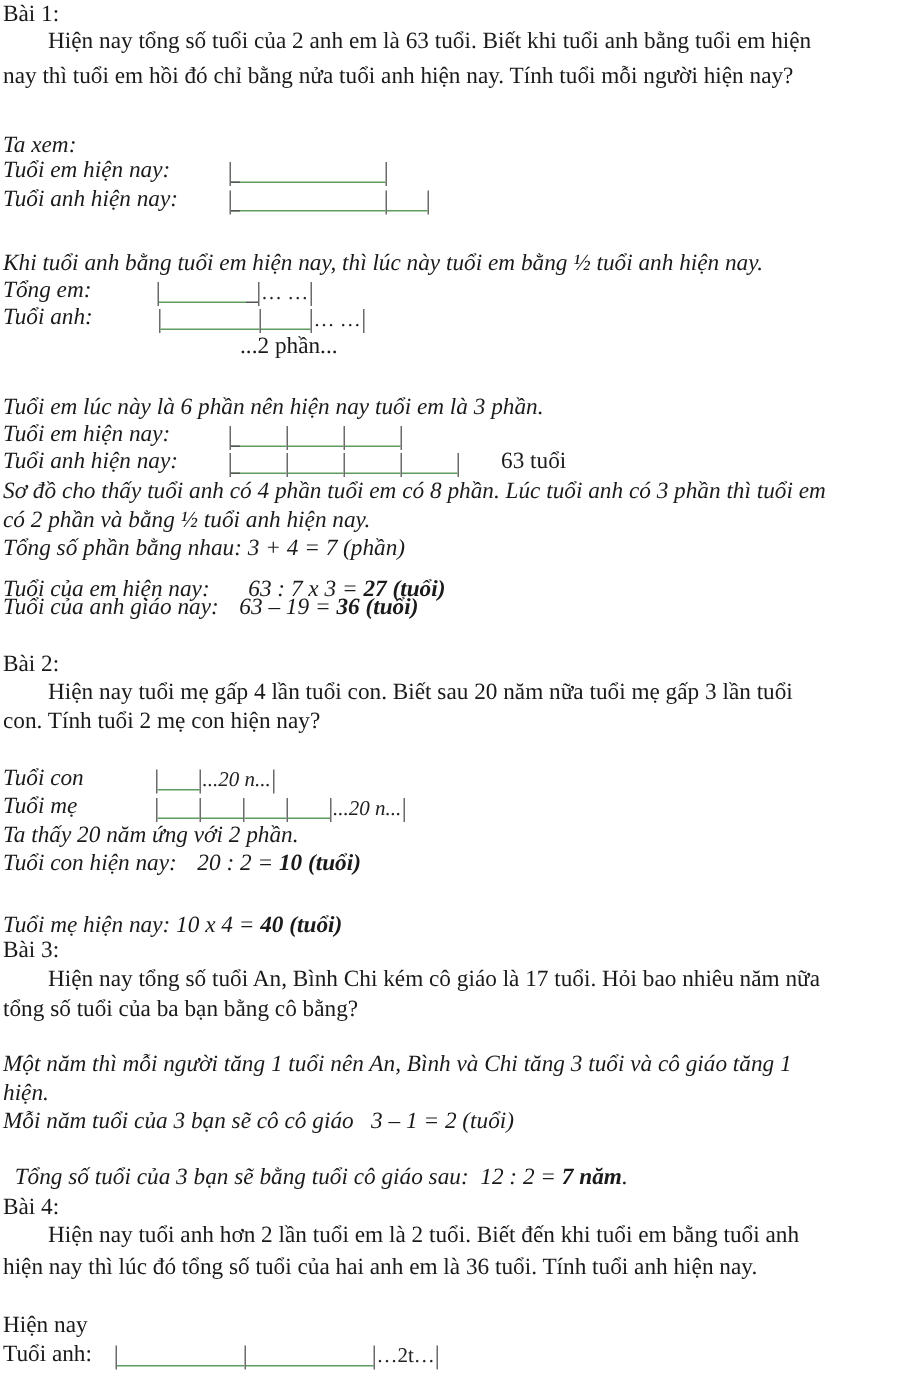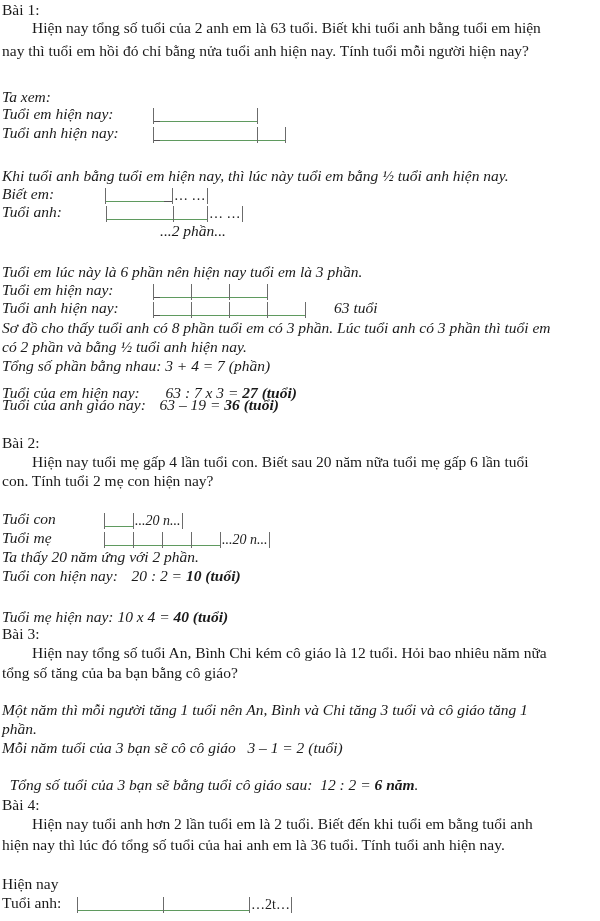--- a/index.html
+++ b/index.html
@@ -14,21 +14,21 @@
     .indent { left: 32px; }
     .label { position: absolute; left: 2px; font-style: italic; white-space: nowrap; line-height: 18px; }
     .label.upright { font-style: normal; }
     .diagram { position: absolute; height: 18px; display: flex; align-items: flex-end; }
     .tick { width: 1px; height: 16px; background: #6b6b6b; }
     .seg { height: 1px; background: #5f9a5f; margin-bottom: 2px; }
     .seg-wrap { position: relative; height: 16px; display: flex; align-items: flex-end; }
     .seg-wrap .hook { position: absolute; left: 0; bottom: 2px; width: 6px; height: 1px; background: #555; }
     .dots { font-style: italic; font-size: 14px; line-height: 16px; padding: 0 1px; color: #222; }
     .dots.upright { font-style: normal; }
-    .note { position: absolute; font-style: italic; white-space: nowrap; line-height: 18px; }
+    .note { position: absolute; white-space: nowrap; line-height: 18px; }
   </style>
 </head>
 <body>
 
 <div class="line" style="top:1px">Bài 1:</div>
 <div class="line indent" style="top:19px">Hiện nay tổng số tuổi của 2 anh em là 63 tuổi. Biết khi tuổi anh bằng tuổi em hiện</div>
 <div class="line" style="top:42px">nay thì tuổi em hồi đó chỉ bằng nửa tuổi anh hiện nay. Tính tuổi mỗi người hiện nay?</div>
 
 <div class="line it" style="top:88px">Ta xem:</div>
 
@@ -48,21 +48,21 @@
       <div class="hook"></div>
       <div class="seg" style="width:103px"></div>
     </div>
   <div class="tick"></div>
   <div class="seg" style="width:27px"></div>
   <div class="tick"></div>
 </div>
 
 <div class="line it" style="top:167px">Khi tuổi anh bằng tuổi em hiện nay, thì lúc này tuổi em bằng ½ tuổi anh hiện nay.</div>
 
-<div class="label" style="top:185px">Biết em:</div>
+<div class="label" style="top:185px">Tổng em:</div>
 <div class="diagram" style="top:186px;left:105px">
   <div class="tick"></div>
   <div class="seg" style="width:58px"></div>
   <div class="seg" style="width:8px;background:#555"></div>
   <div class="tick"></div>
   <span class="dots upright">… …</span>
   <div class="tick"></div>
 </div>
 <div class="label" style="top:203px">Tuổi anh:</div>
 <div class="diagram" style="top:204px;left:106px">
@@ -101,36 +101,36 @@
   <div class="tick"></div>
   <div class="seg" style="width:37px"></div>
   <div class="tick"></div>
   <div class="seg" style="width:37px"></div>
   <div class="tick"></div>
   <div class="seg" style="width:37px"></div>
   <div class="tick"></div>
 </div>
 <div class="note" style="top:299px;left:334px">63 tuổi</div>
 
-<div class="line it" style="top:319px">Sơ đồ cho thấy tuổi anh có 8 phần tuổi em có 3 phần. Lúc tuổi anh có 3 phần thì tuổi em</div>
+<div class="line it" style="top:319px">Sơ đồ cho thấy tuổi anh có 4 phần tuổi em có 8 phần. Lúc tuổi anh có 3 phần thì tuổi em</div>
 <div class="line it" style="top:338px">có 2 phần và bằng ½ tuổi anh hiện nay.</div>
 <div class="line it" style="top:357px">Tổng số phần bằng nhau: 3 + 4 = 7 (phần)</div>
 <div class="line it" style="top:384px">
   <span>Tuổi của em hiện nay:</span>
   <span style="display:inline-block;width:18px"></span>
   <span>63 : 7 x 3 = </span><span class="b">27 (tuổi)</span>
 </div>
 <div class="line it" style="top:396px">
   <span>Tuổi của anh giáo nay:</span>
   <span style="display:inline-block;width:6px"></span>
   <span>63 – 19 = </span><span class="b">36 (tuổi)</span>
 </div>
 
 <div class="line" style="top:434px">Bài 2:</div>
-<div class="line indent" style="top:453px">Hiện nay tuổi mẹ gấp 4 lần tuổi con. Biết sau 20 năm nữa tuổi mẹ gấp 6 lần tuổi</div>
+<div class="line indent" style="top:453px">Hiện nay tuổi mẹ gấp 4 lần tuổi con. Biết sau 20 năm nữa tuổi mẹ gấp 3 lần tuổi</div>
 <div class="line" style="top:472px">con. Tính tuổi 2 mẹ con hiện nay?</div>
 
 <div class="label" style="top:510px">Tuổi con</div>
 <div class="diagram" style="top:511px;left:104px">
   <div class="tick"></div>
   <div class="seg" style="width:28px"></div>
   <div class="tick"></div>
   <span class="dots">...20 n...</span>
   <div class="tick"></div>
 </div>
@@ -153,28 +153,28 @@
   <span>Tuổi con hiện nay:</span>
   <span style="display:inline-block;width:6px"></span>
   <span>20 : 2 = </span><span class="b">10 (tuổi)</span>
 </div>
 <div class="line it" style="top:608px">
   <span>Tuổi mẹ hiện nay:</span>
   <span>10 x 4 = </span><span class="b">40 (tuổi)</span>
 </div>
 
 <div class="line" style="top:625px">Bài 3:</div>
-<div class="line indent" style="top:644px">Hiện nay tổng số tuổi An, Bình Chi kém cô giáo là 12 tuổi. Hỏi bao nhiêu năm nữa</div>
-<div class="line" style="top:664px">tổng số tăng của ba bạn bằng cô giáo?</div>
+<div class="line indent" style="top:644px">Hiện nay tổng số tuổi An, Bình Chi kém cô giáo là 17 tuổi. Hỏi bao nhiêu năm nữa</div>
+<div class="line" style="top:664px">tổng số tuổi của ba bạn bằng cô bằng?</div>
 
 <div class="line it" style="top:701px">Một năm thì mỗi người tăng 1 tuổi nên An, Bình và Chi tăng 3 tuổi và cô giáo tăng 1</div>
-<div class="line it" style="top:720px">phần.</div>
+<div class="line it" style="top:720px">hiện.</div>
 <div class="line it" style="top:739px;white-space:pre">Mỗi năm tuổi của 3 bạn sẽ cô cô giáo   3 – 1 = 2 (tuổi)</div>
 <div class="line it" style="top:758px;white-space:pre">
-  <span>Tổng số tuổi của 3 bạn sẽ bằng tuổi cô giáo sau:  12 : 2 = </span><span class="b">6 năm</span><span>.</span>
+  <span>Tổng số tuổi của 3 bạn sẽ bằng tuổi cô giáo sau:  12 : 2 = </span><span class="b">7 năm</span><span>.</span>
 </div>
 
 <div class="line" style="top:796px">Bài 4:</div>
 <div class="line indent" style="top:815px">Hiện nay tuổi anh hơn 2 lần tuổi em là 2 tuổi. Biết đến khi tuổi em bằng tuổi anh</div>
 <div class="line" style="top:836px">hiện nay thì lúc đó tổng số tuổi của hai anh em là 36 tuổi. Tính tuổi anh hiện nay.</div>
 
 <div class="line" style="top:875px">Hiện nay</div>
 <div class="label upright" style="top:894px">Tuổi anh:</div>
 <div class="diagram" style="top:895px;left:77px">
   <div class="tick"></div>

